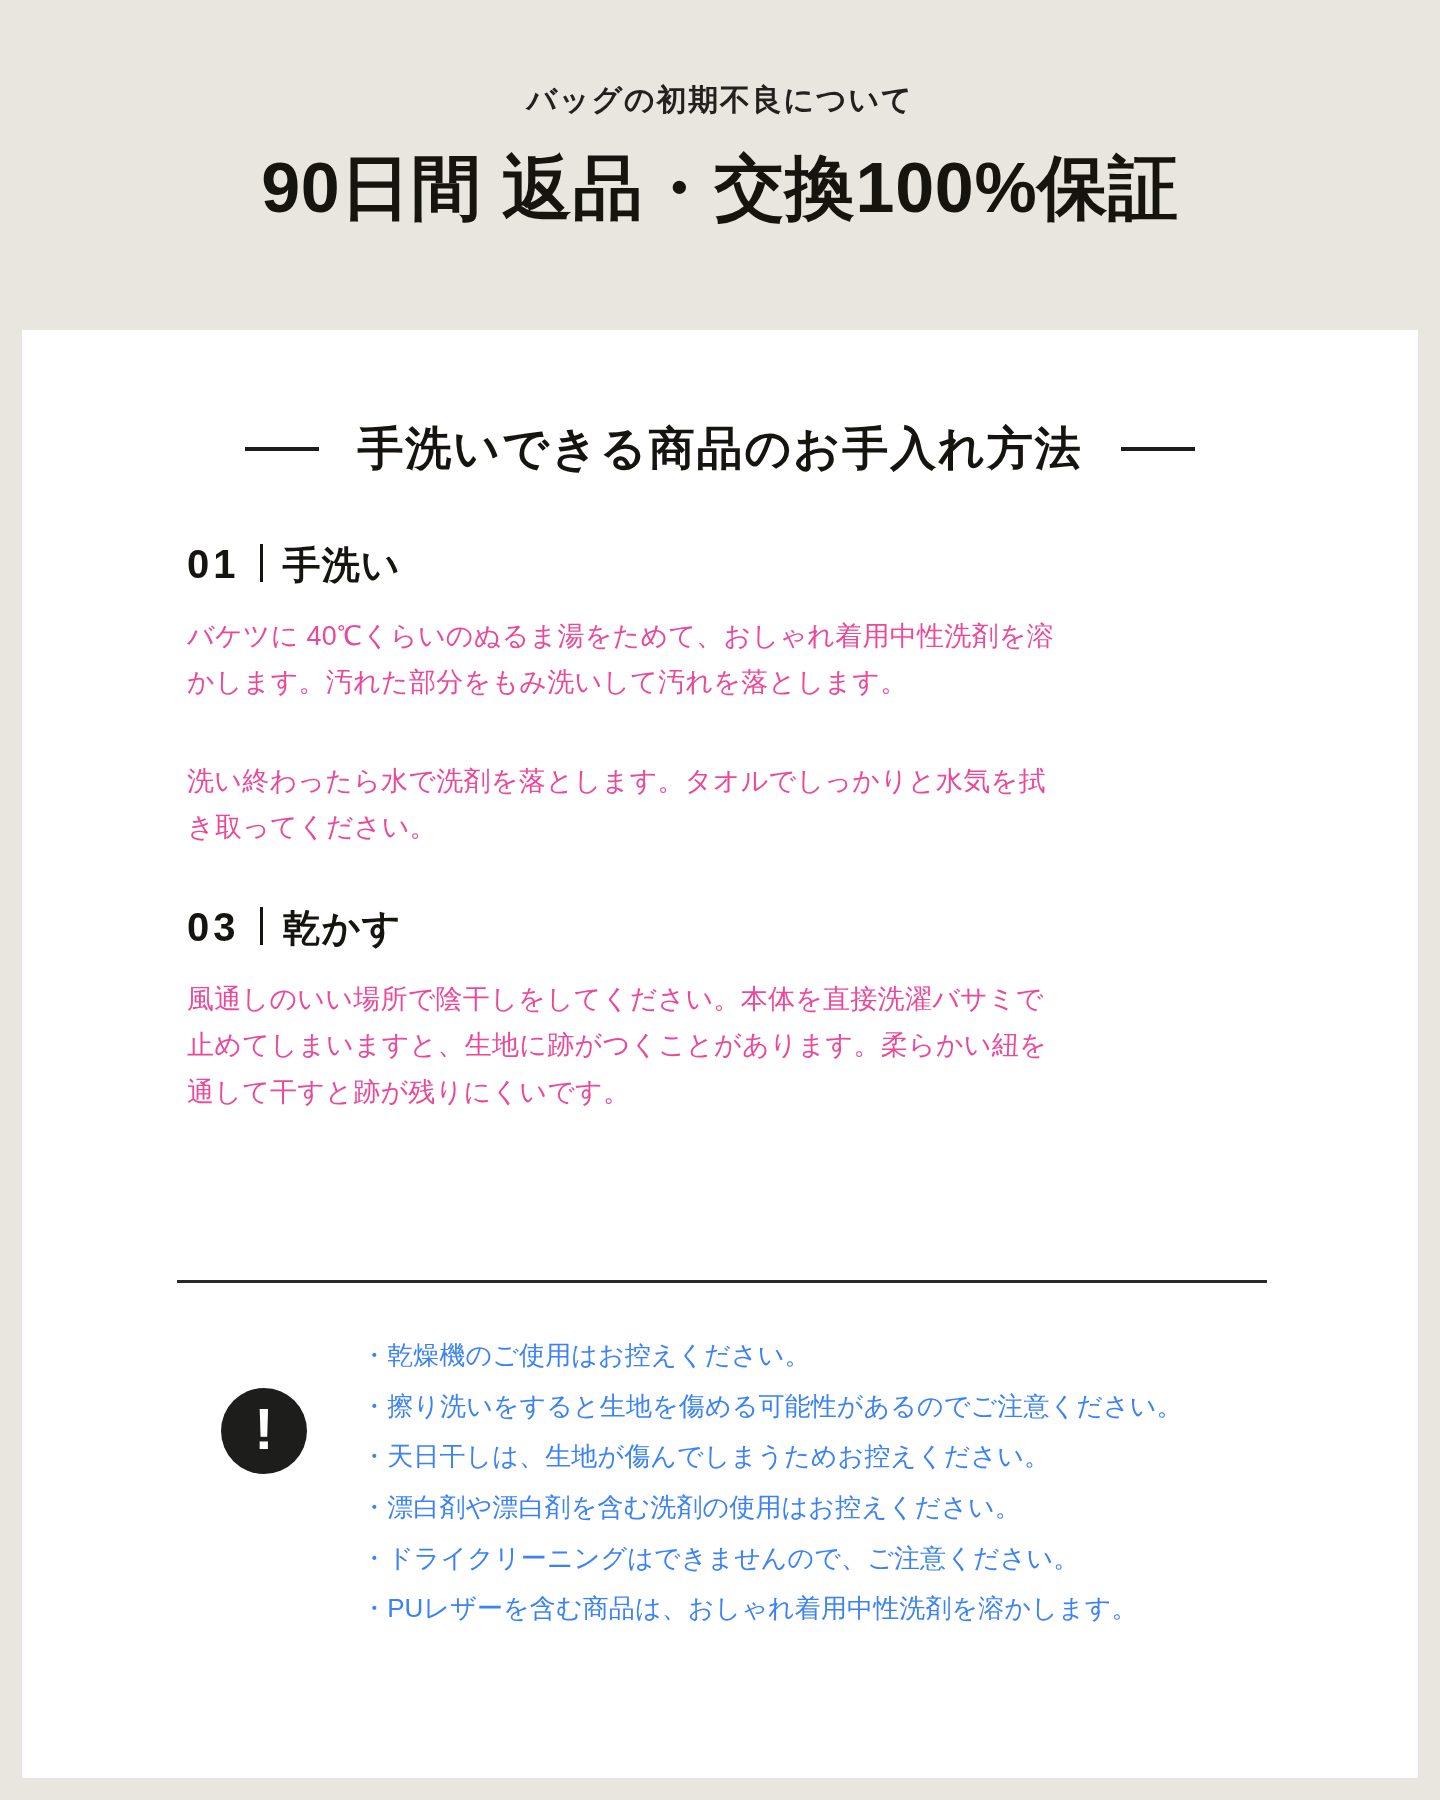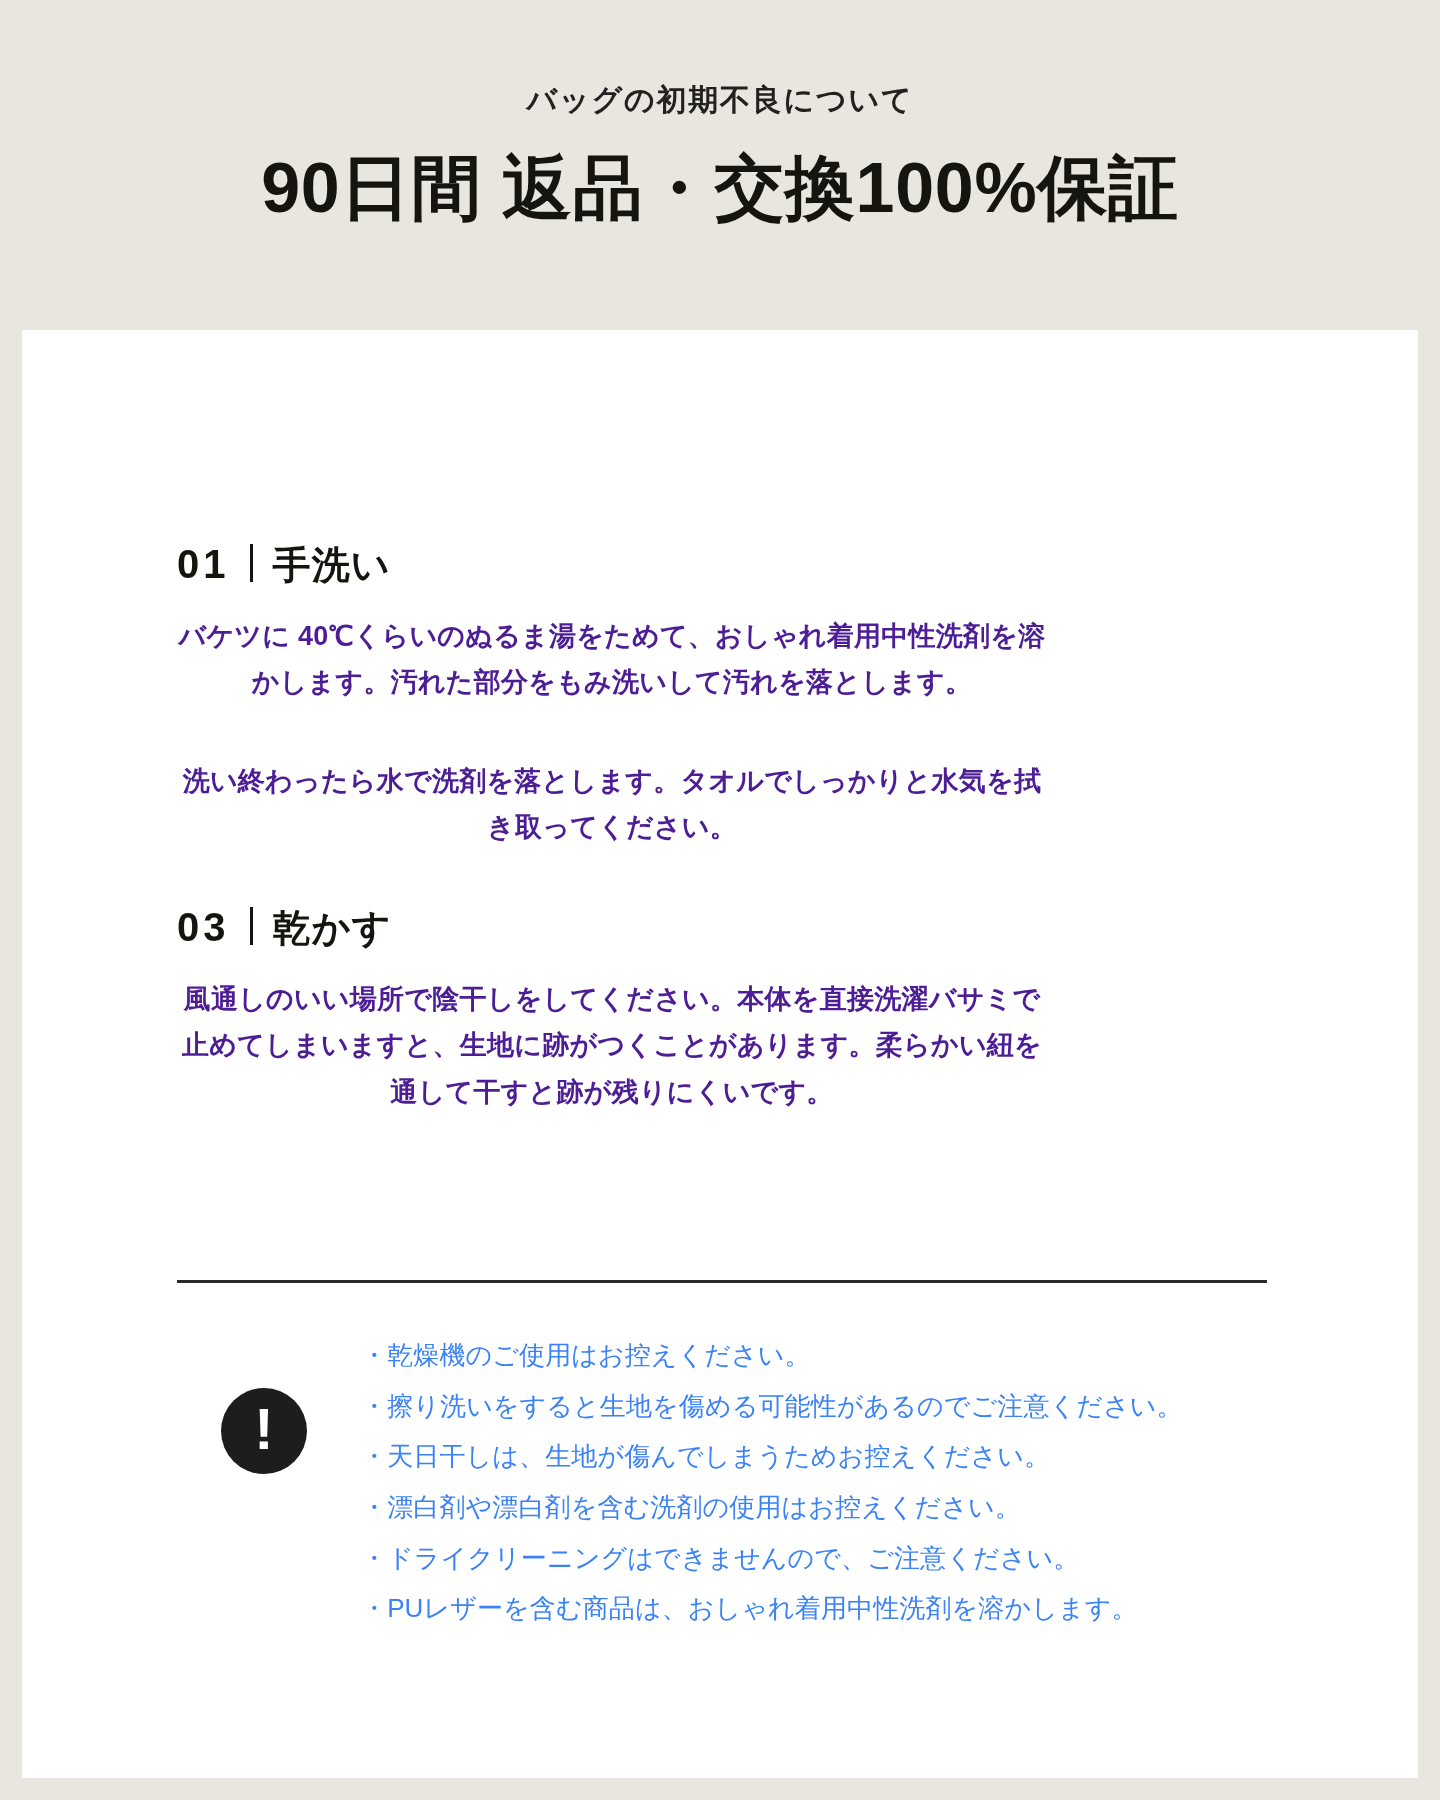--- a/index.html
+++ b/index.html
@@ -95,23 +95,22 @@
     font-weight: 800;
     letter-spacing: 0.04em;
     color: #16140f;
     white-space: nowrap;
   }
 
   
   .steps {
     position: absolute;
     top: 210px;
-    left: 155px;
+    left: 165px;
     width: 1090px;
-    text-align: center;
   }
   .step {
     margin-bottom: 52px;
   }
   .step:last-child { margin-bottom: 0; }
 
   .step-head {
     display: flex;
     align-items: baseline;
     gap: 0px;
@@ -135,23 +134,23 @@
   .step-title {
     font-size: 38px;
     font-weight: 800;
     letter-spacing: 0.03em;
     color: #16140f;
   }
   .step-body {
     font-size: 27px;
     line-height: 1.72;
     letter-spacing: 0.01em;
-    color: #4c1d95;
+    color: #ec4899;
     max-width: 870px;
-    font-weight: 700;
+    font-weight: 400;
   }
 
   
   .hr {
     position: absolute;
     left: 155px;
     top: 950px;
     width: 1090px;
     height: 3px;
     background: #2a2a28;
@@ -207,20 +206,25 @@
 <div class="page">
 
   <div class="header">
     <div class="header-sub">バッグの初期不良について</div>
     <div class="header-title">90日間 返品・交換100%保証</div>
   </div>
 
   <div class="card">
     <div class="card-inner">
 
+      <div class="section-heading">
+        <span class="rule"></span>
+        <span class="section-heading-text">手洗いできる商品のお手入れ方法</span>
+        <span class="rule"></span>
+      </div>
 
       <div class="steps">
 
         <div class="step">
           <div class="step-head">
             <span class="step-num">01</span>
             <span class="step-divider"></span>
             <span class="step-title">手洗い</span>
           </div>
           <div class="step-body">バケツに 40℃くらいのぬるま湯をためて、おしゃれ着用中性洗剤を溶かします。汚れた部分をもみ洗いして汚れを落とします。</div>

